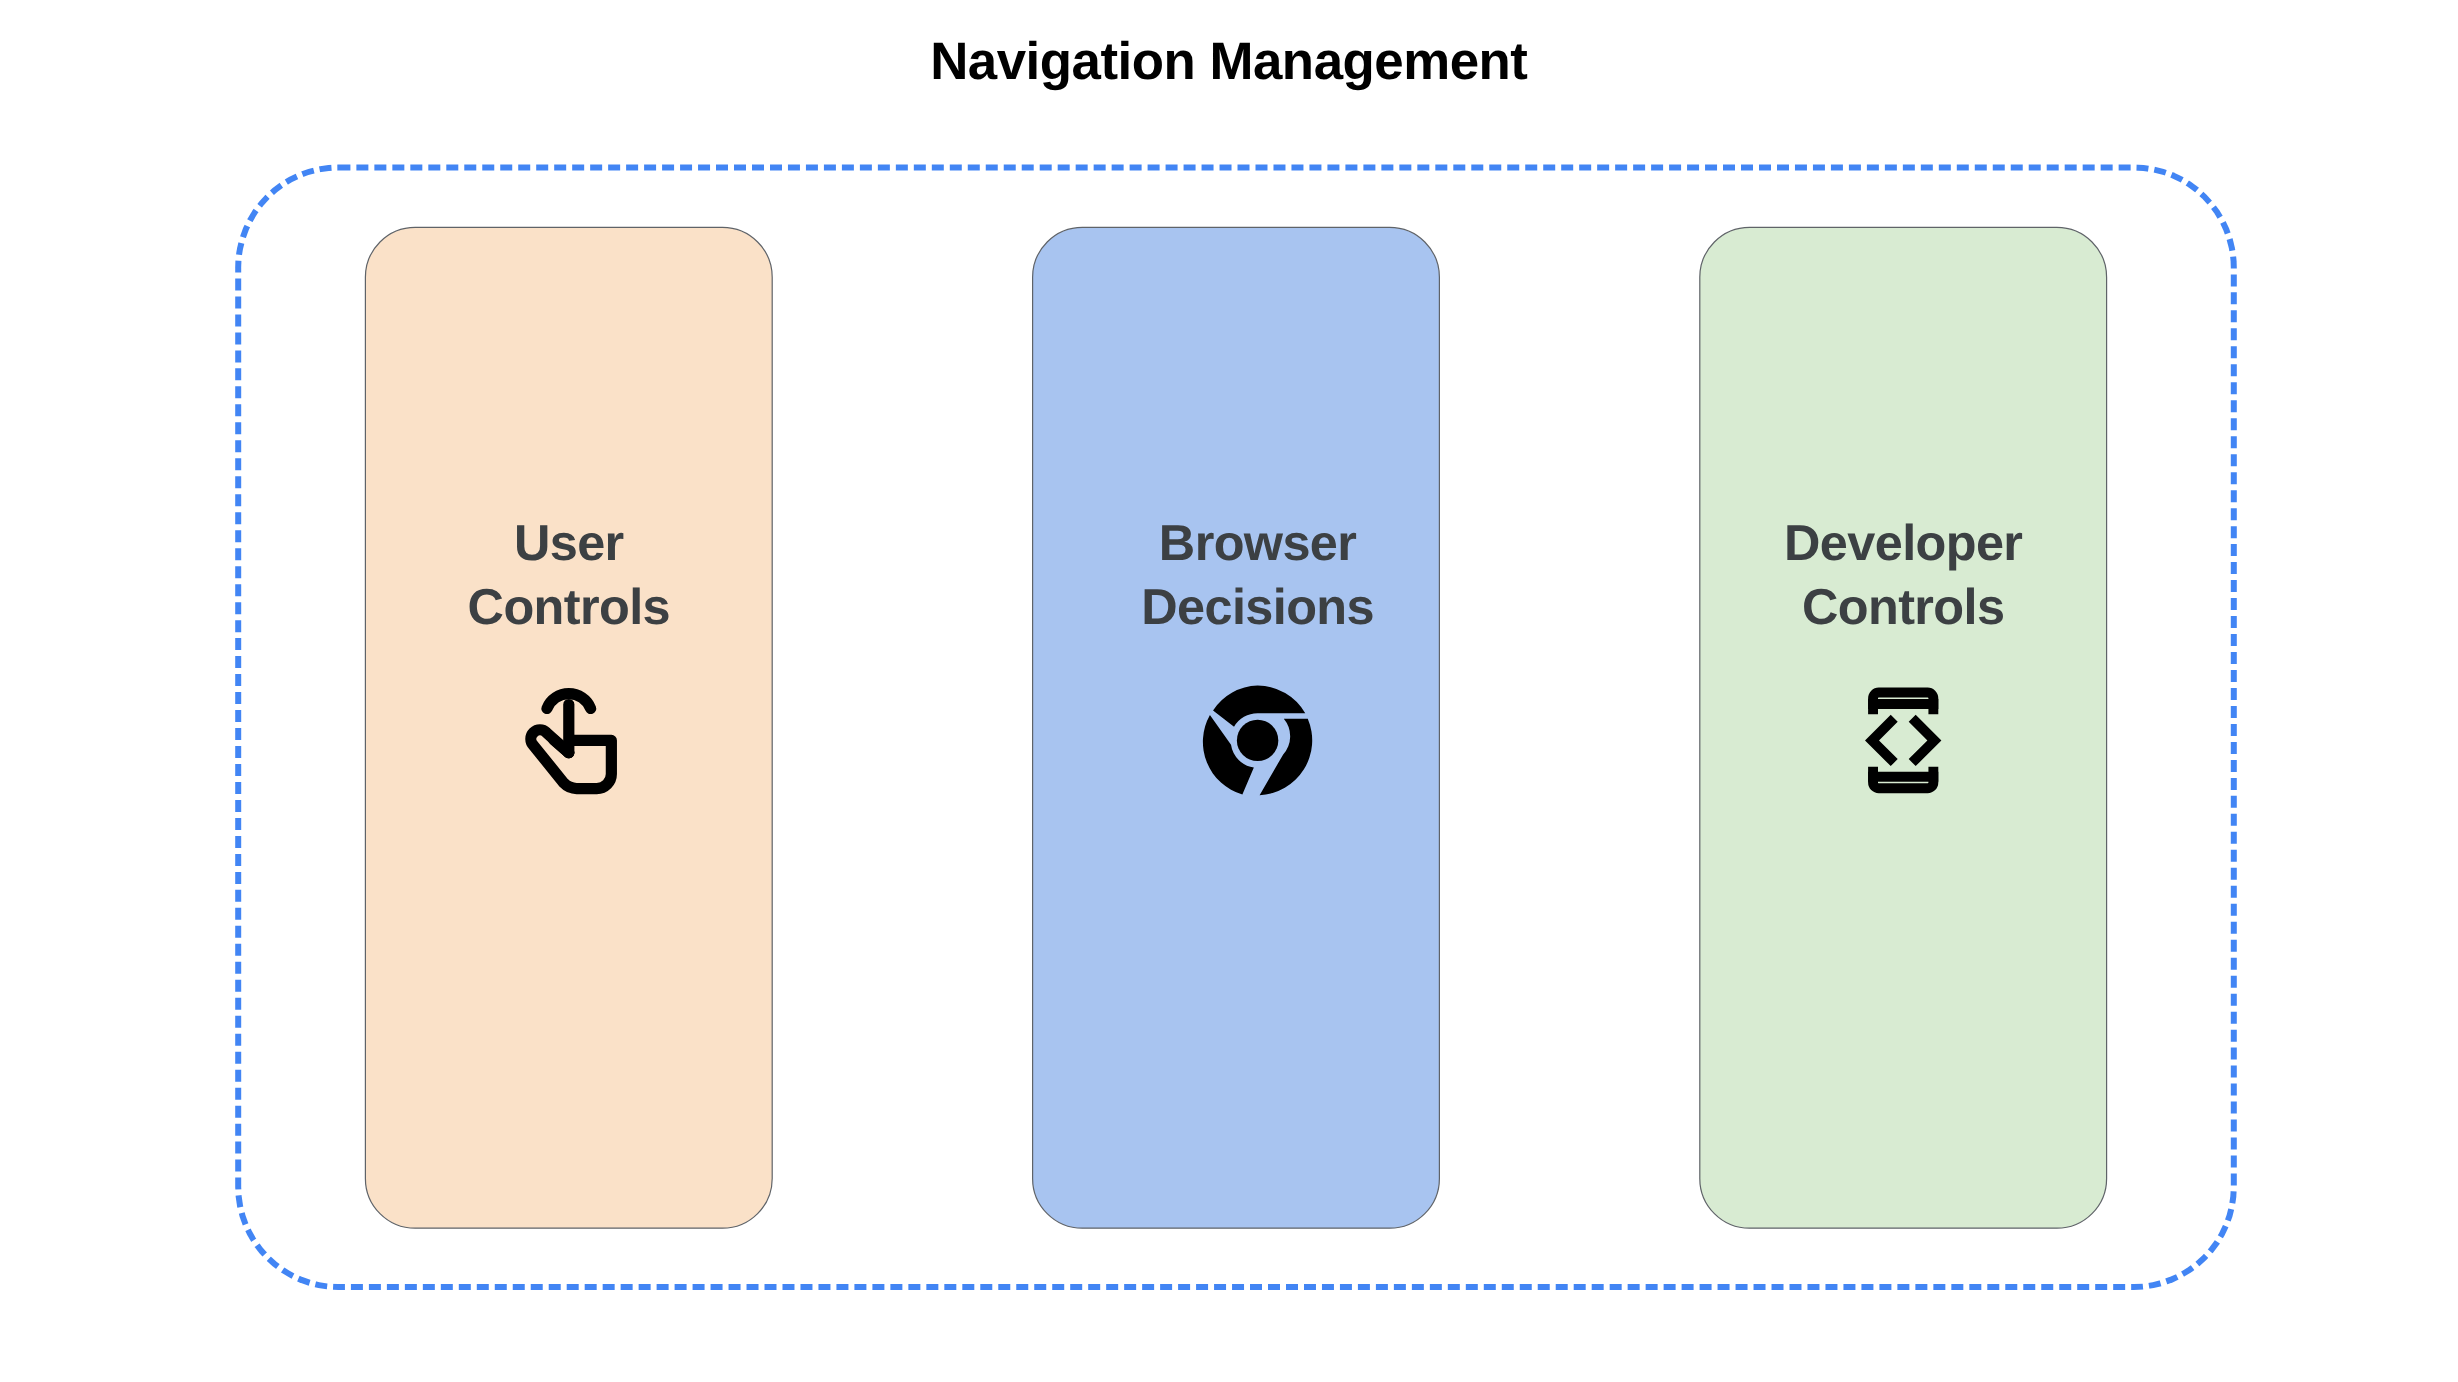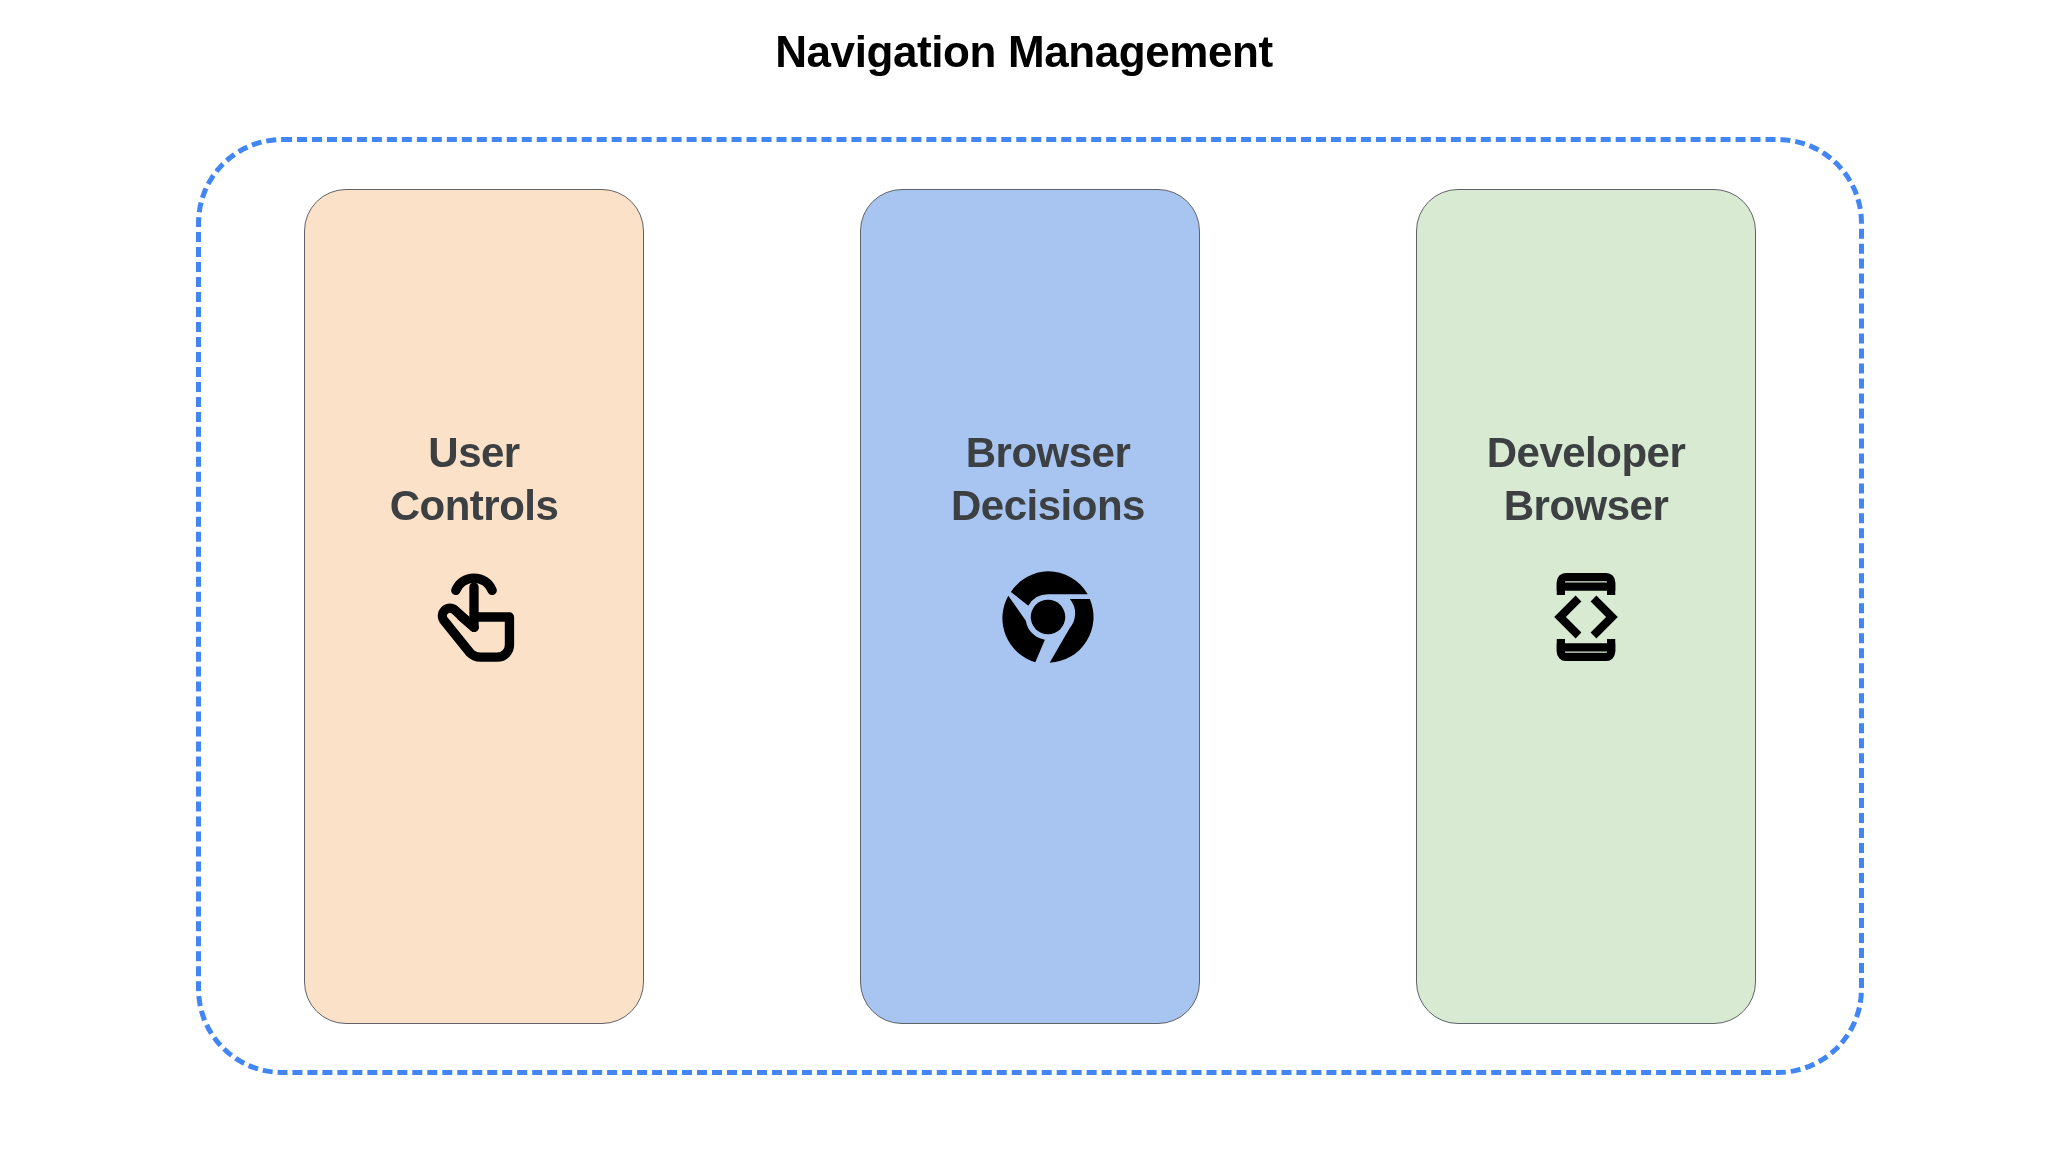--- a/index.html
+++ b/index.html
@@ -156,21 +156,21 @@
                      a21.8 21.8 0 0 0 0.5 -28.6 Z"></path>
 
             <circle cx="50" cy="50" r="16.6"></circle>
           </g>
         </svg>
       </div>
     </div>
 
     <div class="card" style="background-color: rgb(216, 235, 210);">
       <div class="card-label">Developer
-Browser</div>
+Controls</div>
       <div class="card-icon">
         <svg viewBox="0 0 24 24" width="104" height="104" aria-hidden="true">
           <g fill="none" stroke="#000000" stroke-width="1.9" stroke-linecap="square" stroke-linejoin="miter">
 
             <path d="M6.2 6.0 V3.9 a1.1 1.1 0 0 1 1.1 -1.1 H16.7
                      a1.1 1.1 0 0 1 1.1 1.1 V6.0"></path>
             <path d="M6.2 5.0 H17.8"></path>
 
             <path d="M6.2 18.0 V20.1 a1.1 1.1 0 0 0 1.1 1.1 H16.7
                      a1.1 1.1 0 0 0 1.1 -1.1 V18.0"></path>

